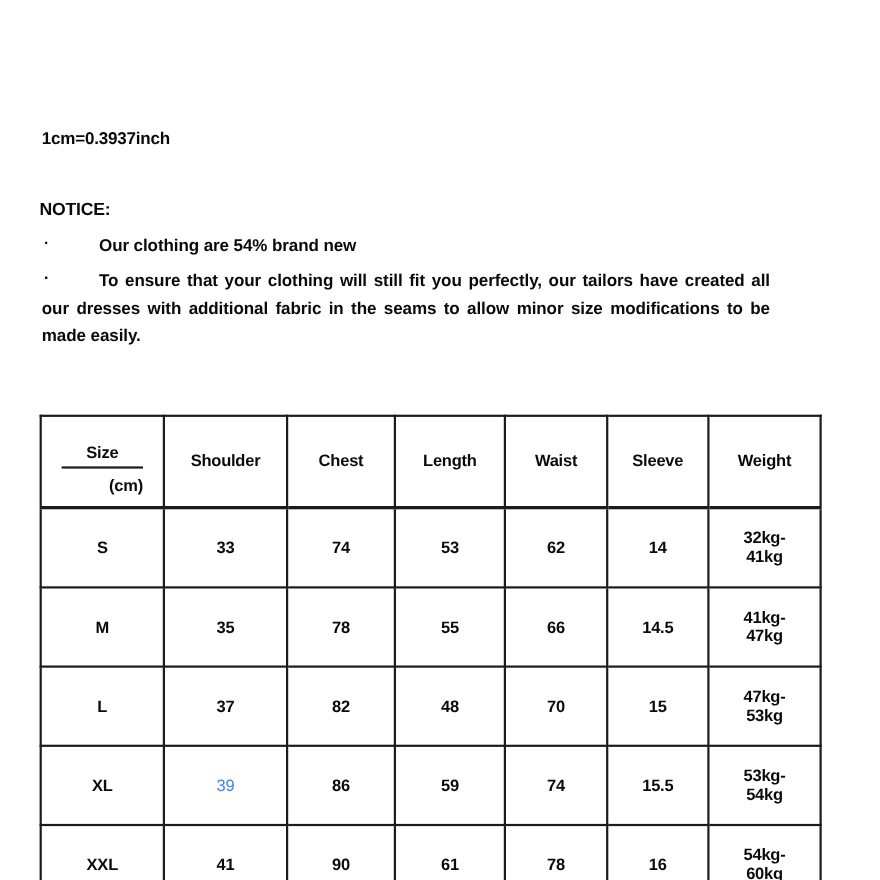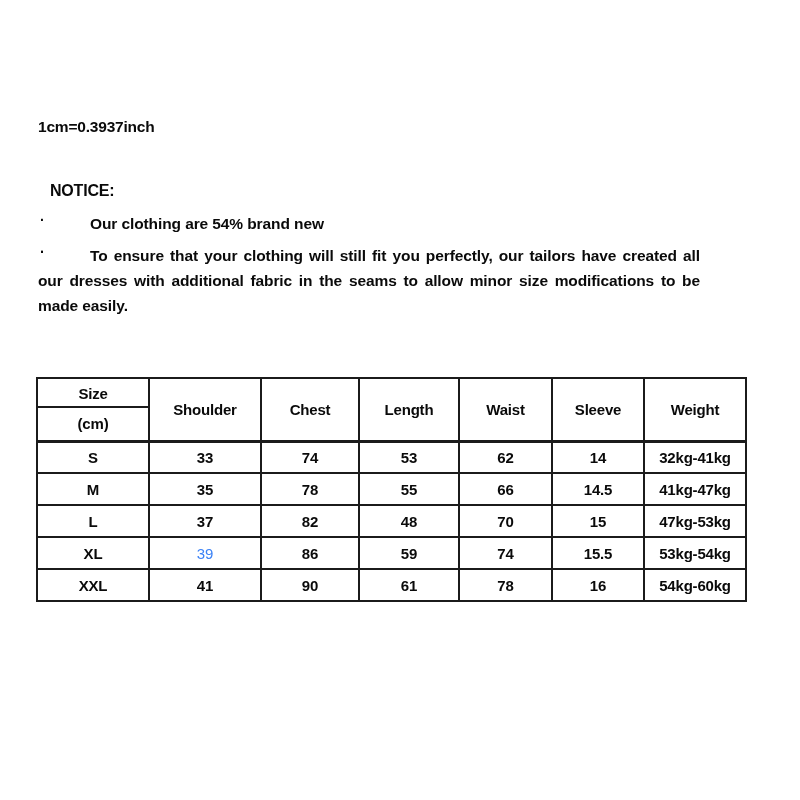--- a/index.html
+++ b/index.html
@@ -14,21 +14,21 @@
     position: absolute;
     left: 38px;
     top: 118px;
     font-size: 15.5px;
     font-weight: 700;
     letter-spacing: -0.2px;
   }
 
   .notice-title {
     position: absolute;
-    left: 50px;
+    left: 36px;
     top: 182px;
     font-size: 16px;
     font-weight: 700;
     letter-spacing: -0.2px;
   }
 
   .notice-body {
     position: absolute;
     left: 38px;
     top: 211px;
@@ -60,34 +60,35 @@
     width: 709px;
     border-collapse: collapse;
     table-layout: fixed;
     text-align: center;
     font-size: 15px;
     font-weight: 700;
     letter-spacing: -0.2px;
   }
   .size-table th, .size-table td {
     border: 2px solid #1b1b1b;
-    padding: 0;
+    padding: 18px;
     font-weight: 700;
   }
   .size-table thead th { height: 63px; border-bottom-width: 3px; }
   .size-table tbody td { height: 32px; }
   .size-unit-cell { vertical-align: top; }
   .size-unit-top {
     height: 29px;
     line-height: 29px;
     border-bottom: 2px solid #1b1b1b;
   }
   .size-unit-bottom {
     height: 16px;
     line-height: 32px;
+    text-align: right;
   }
   .size-table td.light {
     font-weight: 400;
     color: #3b82f6;
   }
 </style>
 </head>
 <body>
 
 <div class="conversion-note">1cm=0.3937inch</div>

